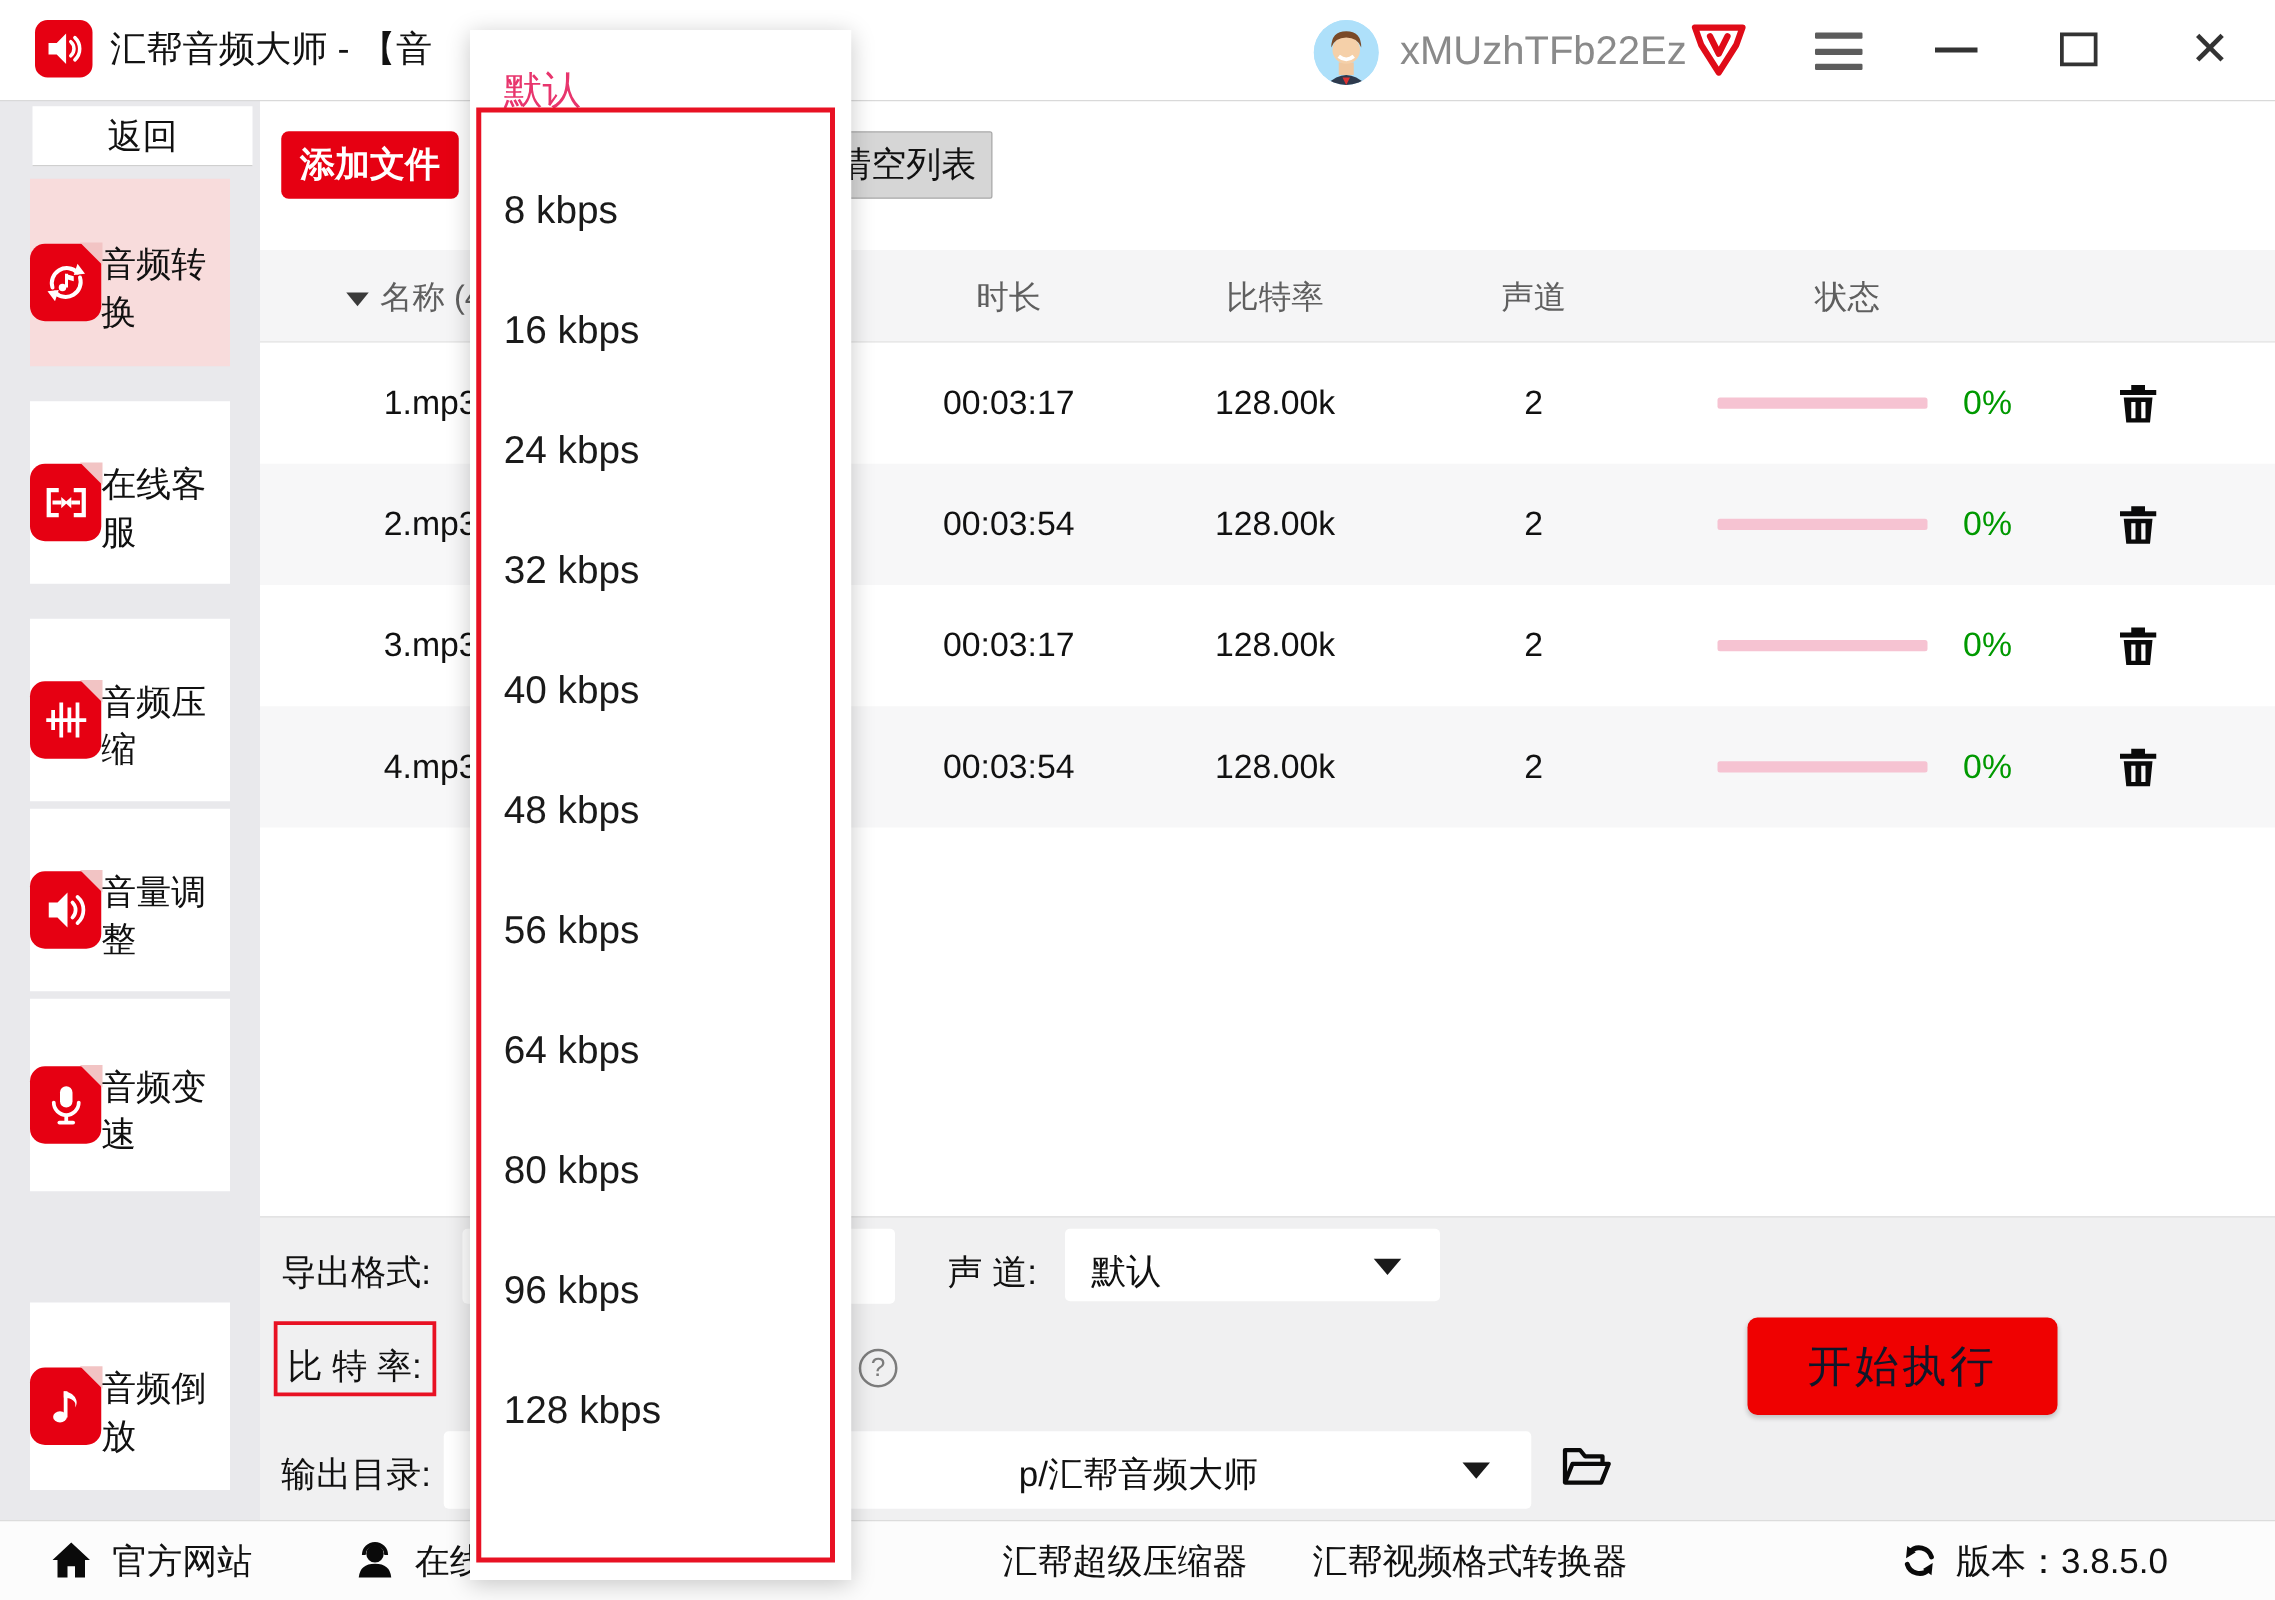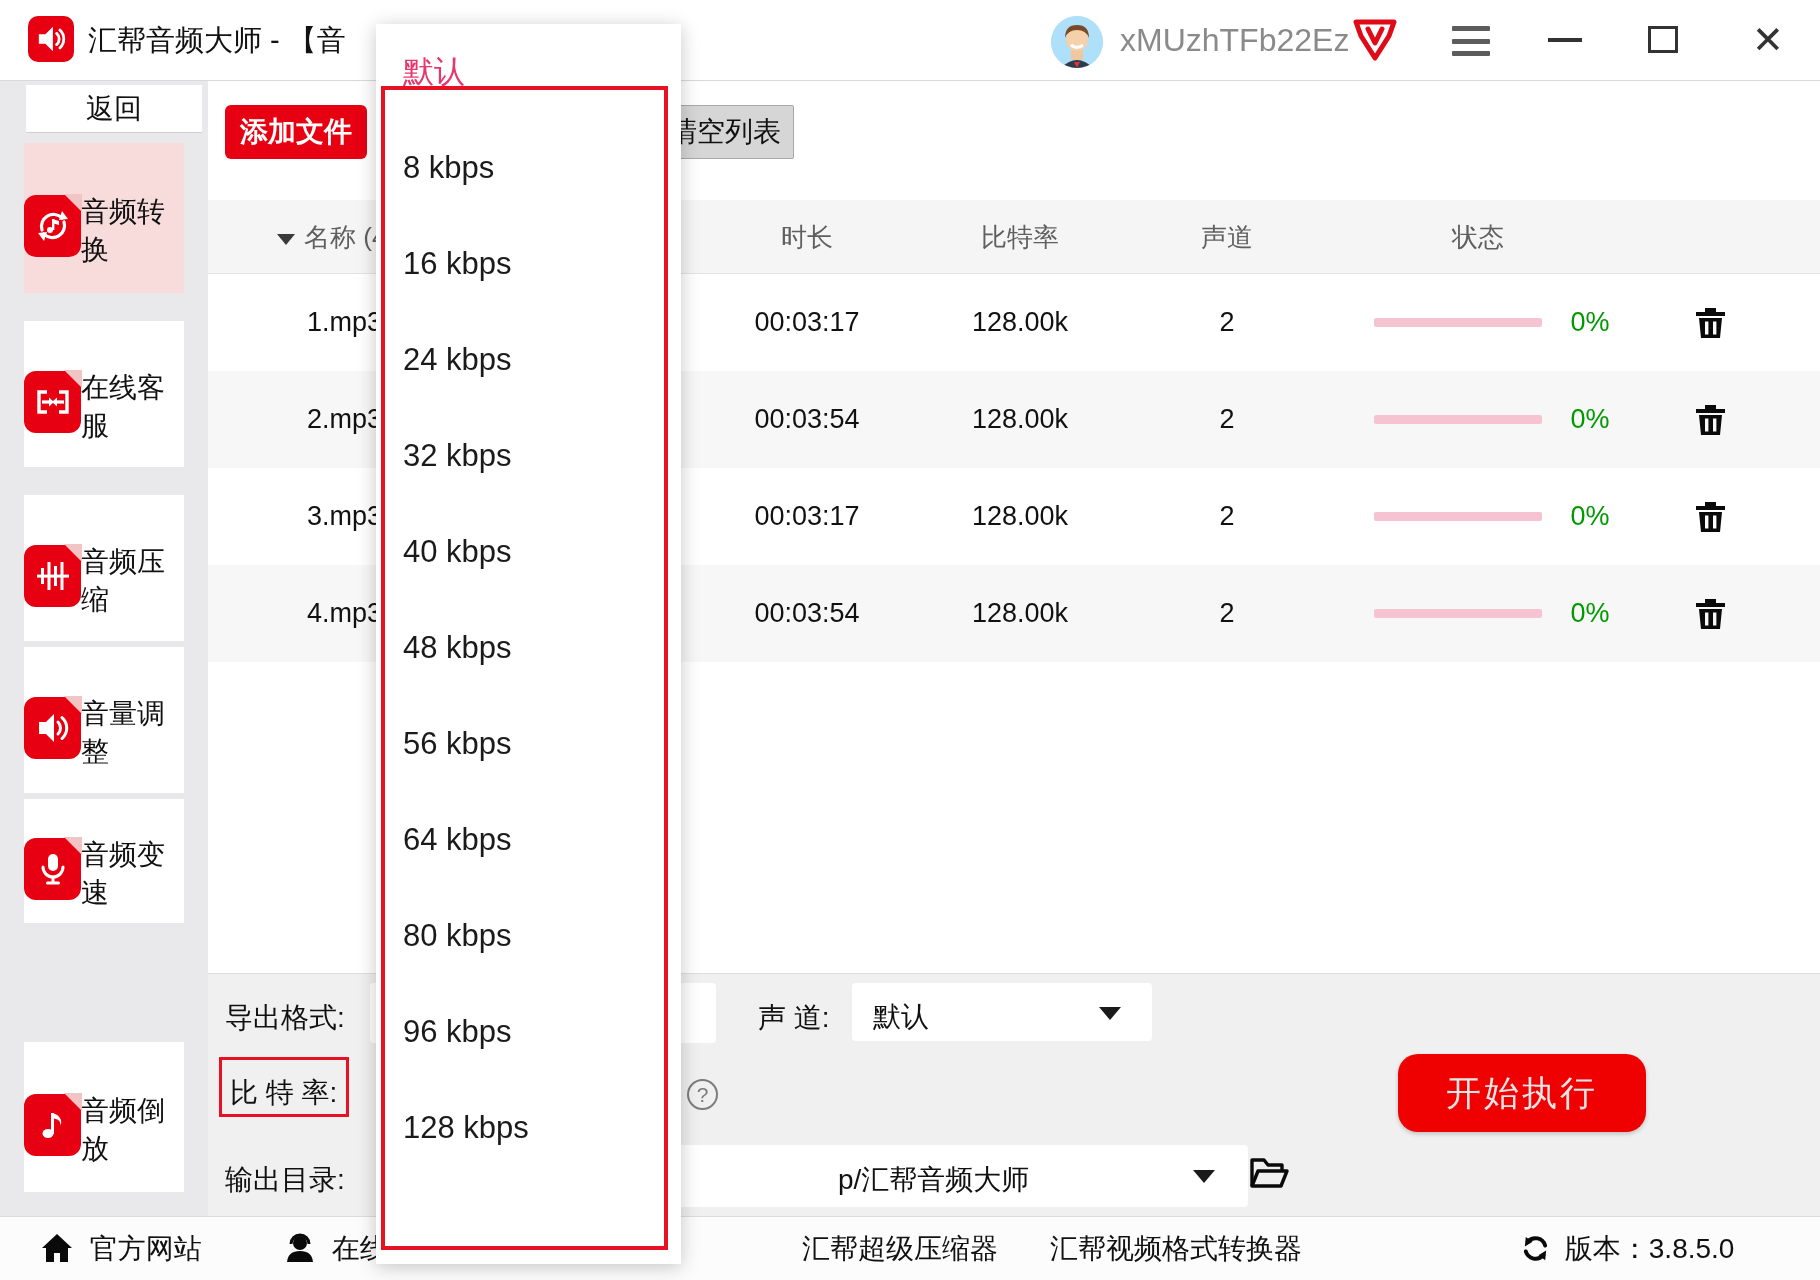--- a/index.html
+++ b/index.html
@@ -48,21 +48,21 @@
   .c-pct  { left:1330px; width:104px; text-align:center; color:#009900; }
   .row-trash { position:absolute; left:1485px; top:31px; width:35px; height:35px; cursor:pointer; }
 
   
   #settings { position:absolute; left:208px; top:973px; width:1612px; height:243px; background:#f0f0f1; border-top:1px solid #dedede; font-size:28px; }
   .set-label { position:absolute; color:#111; }
   .sel-box { position:absolute; background:#fff; border-radius:4px; }
   .sel-caret { position:absolute; width:0; height:0; border-left:11px solid transparent; border-right:11px solid transparent; border-top:13px solid #1a1a1a; }
   #bitrate-annot { position:absolute; left:11px; top:83px; width:130px; height:60px; border:3px solid #e81123; z-index:62; }
   #help-icon { position:absolute; left:479px; top:105px; width:31px; height:31px; border:2px solid #7c7c7c; border-radius:50%; color:#7c7c7c; font-size:21px; line-height:28px; text-align:center; }
-  #start-btn { position:absolute; left:1190px; top:80px; width:248px; height:78px; background:#ef0101; border:none; border-radius:20px; color:#e5e5e5; font-size:35px; letter-spacing:3px; font-family:inherit; box-shadow:0 2px 4px rgba(0,0,0,0.2); }
+  #start-btn { position:absolute; left:1190px; top:80px; width:248px; height:78px; background:#ef0101; border:none; border-radius:8px; color:#0f172a; font-size:35px; letter-spacing:3px; font-family:inherit; box-shadow:0 2px 4px rgba(0,0,0,0.2); }
   #folder-btn { position:absolute; left:1040px; top:180px; width:42px; height:36px; }
 
   
   #statusbar { position:absolute; left:0; top:1216px; width:1820px; height:64px; background:#fcfcfc; border-top:1px solid #dcdcdc; font-size:28px; }
   #statusbar .sitem { position:absolute; top:0; height:64px; line-height:64px; white-space:nowrap; }
 
   
   #bitrate-dropdown { position:absolute; left:376px; top:24px; width:305px; height:1240px; background:#fff; box-shadow:0 3px 18px rgba(0,0,0,0.22); z-index:50; }
   .dd-item { height:96px; line-height:96px; padding-left:27px; font-size:31px; color:#1a1a1a; white-space:nowrap; }
   .dd-item.default { color:#e8356d; }
@@ -165,21 +165,21 @@
         <div class="fold"></div>
       <svg width="40" height="40" viewBox="0 0 40 40">
         <polygon points="6,14 13,14 21,6 21,34 13,26 6,26" fill="#fff"></polygon>
         <path d="M25 14 a8.5 8.5 0 0 1 0 12" stroke="#fff" stroke-width="3" fill="none" stroke-linecap="round"></path>
         <path d="M29 9.5 a14 14 0 0 1 0 21" stroke="#fff" stroke-width="3" fill="none" stroke-linecap="round"></path>
       </svg>
     </div>
     <div class="label">音量调整</div>
   </div>
 
-  <div class="side-item" style="top:718px; height:124px;">
+  <div class="side-item" style="top:718px; height:154px;">
     <div class="tool-ico">
         <div class="fold"></div>
       <svg width="40" height="40" viewBox="0 0 40 40">
         <rect x="15" y="5" width="10" height="17" rx="5" fill="#fff"></rect>
         <path d="M10 18 a10 10 0 0 0 20 0" stroke="#fff" stroke-width="3" fill="none" stroke-linecap="round"></path>
         <rect x="18.5" y="28" width="3" height="5" fill="#fff"></rect>
         <rect x="13" y="32.5" width="14" height="3" rx="1.5" fill="#fff"></rect>
       </svg>
     </div>
     <div class="label">音频变速</div>
@@ -275,21 +275,21 @@
     <span class="sel-caret" style="left:247px; top:24px;"></span>
   </div>
 
   <div id="bitrate-annot"></div>
   <div class="set-label" style="left:22px; top:100px;">比 特 率:</div>
   <div id="help-icon">?</div>
 
   <button id="start-btn">开始执行</button>
 
   <div class="set-label" style="left:17px; top:187px;">输出目录:</div>
-  <div class="sel-box" style="left:170px; top:171px; width:870px; height:62px;text-decoration:underline;">
+  <div class="sel-box" style="left:147px; top:171px; width:870px; height:62px;text-decoration:underline;">
     <span style="position:absolute; left:460px; top:16px; font-size:28px; white-space:nowrap;">p/汇帮音频大师</span>
     <span class="sel-caret" style="left:815px; top:25px;"></span>
   </div>
   <div id="folder-btn">
     <svg width="42" height="36" viewBox="0 0 42 36">
       <path d="M4 32 V6 h12 l4 5 h14 v6" fill="none" stroke="#0a0a0a" stroke-width="3.4" stroke-linejoin="round"></path>
       <path d="M4 32 L10 17 h29 l-6 15 Z" fill="none" stroke="#0a0a0a" stroke-width="3.4" stroke-linejoin="round"></path>
     </svg>
   </div>
 </div>

